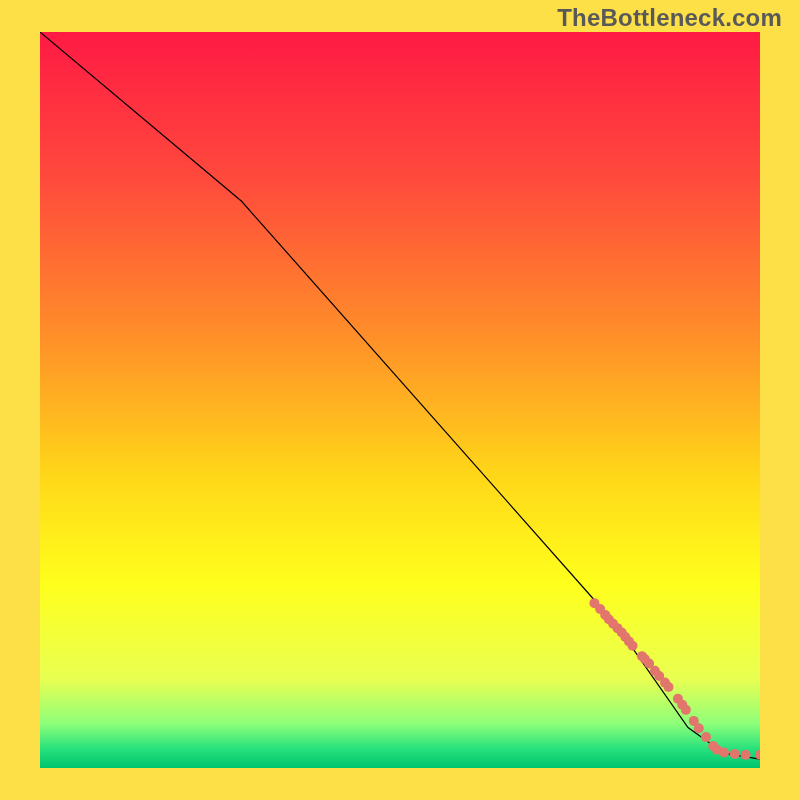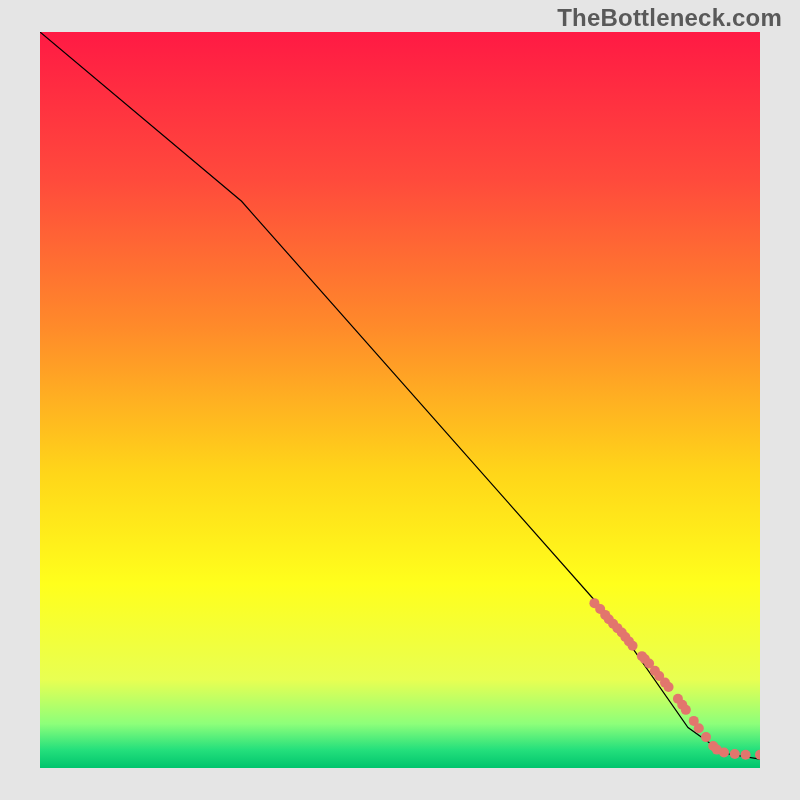--- a/index.html
+++ b/index.html
@@ -8,21 +8,21 @@
     width: 800px;
     height: 800px;
     background: #000;
     font-family: Arial, Helvetica, sans-serif;
     overflow: hidden;
   }
   .frame {
     position: relative;
     width: 800px;
     height: 800px;
-    background: #e5e5e5;
+    background: #fde047;
   }
   .watermark {
     position: absolute;
     top: 4px;
     right: 18px;
     color: #595959;
     font-size: 24px;
     font-weight: 600;
     letter-spacing: 0.2px;
     z-index: 10;

